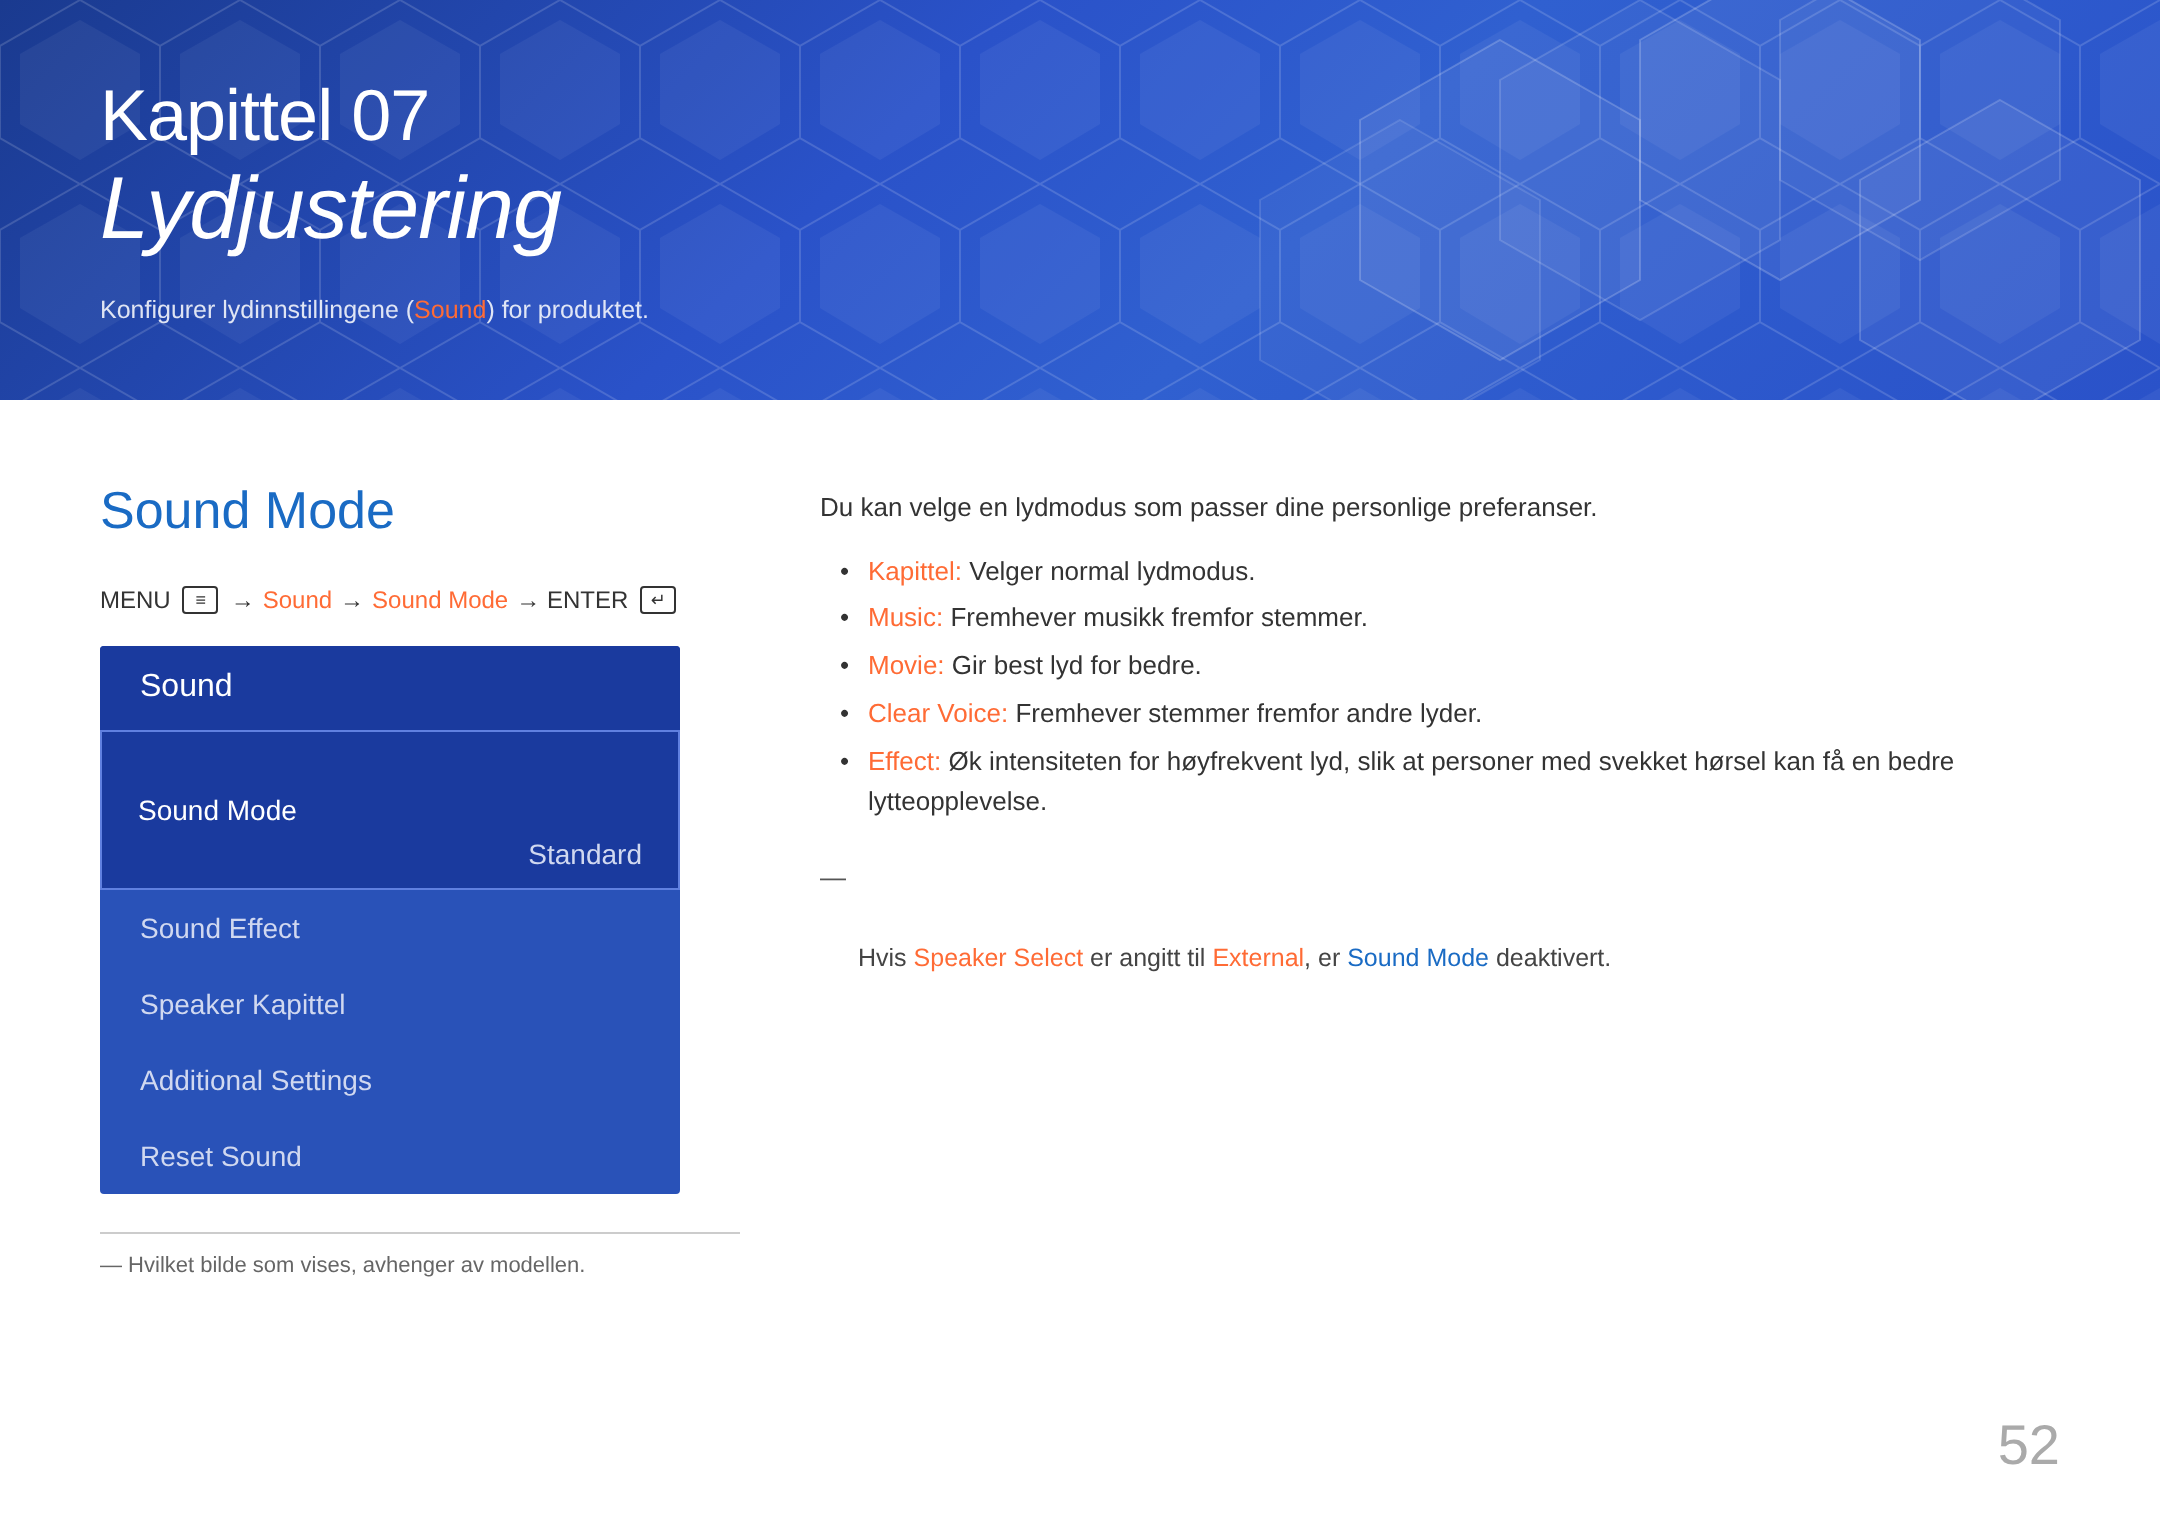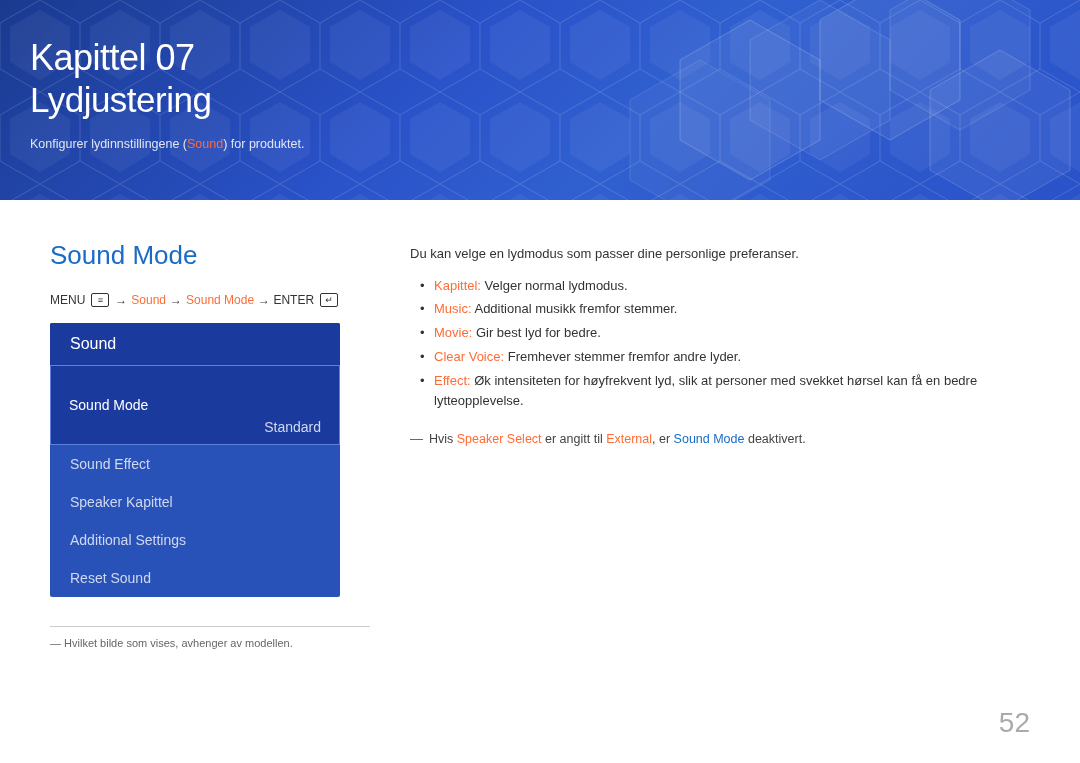--- a/index.html
+++ b/index.html
@@ -12,41 +12,42 @@
       position: relative;
     }
 
     
     .header-banner {
       width: 100%;
       height: 200px;
       background: linear-gradient(135deg, #1a3a8f 0%, #2a52c9 40%, #3060d0 60%, #2a52c9 100%);
       position: relative;
       overflow: hidden;
-      padding: 36px 30px;
+      padding: 36px 50px;
     }
 
     .header-title-chapter {
       font-size: 36px;
       font-weight: 300;
       color: #ffffff;
       line-height: 1.2;
       letter-spacing: -0.5px;
       position: relative;
       z-index: 2;
     }
 
     .header-title-main {
-      font-size: 35px;
+      font-size: 44px;
       font-weight: 300;
       color: #ffffff;
       line-height: 1.2;
       letter-spacing: -0.5px;
       position: relative;
       z-index: 2;
+      font-style: italic;
     }
 
     .header-subtitle {
       font-size: 12.5px;
       color: rgba(255,255,255,0.85);
       margin-top: 16px;
       position: relative;
       z-index: 2;
     }
 
@@ -120,21 +121,21 @@
       padding: 9px 18px;
     }
 
     .sound-menu-item .item-value {
       color: #d0d8f0;
       font-size: 14px;
       margin-top: 44px;
     }
 
     .footnote-image {
-      margin-top: 29px;
+      margin-top: 19px;
       font-size: 11px;
       color: #666;
       border-top: 1px solid #ccc;
       padding-top: 10px;
     }
 
     
     .right-column {
       flex: 1;
       padding-top: 4px;
@@ -183,20 +184,21 @@
     .note-dash {
       color: #555;
       font-size: 13px;
       margin-top: 1px;
     }
 
     .note-text {
       font-size: 12.5px;
       color: #444;
       line-height: 1.5;
+      margin-top: 40px;
     }
 
     .note-text .highlight {
       color: #ff6b35;
       font-weight: 500;
     }
 
     .note-text .highlight-blue {
       color: #1a6bc4;
       font-weight: 500;
@@ -292,21 +294,21 @@
   <div class="right-column">
     <p class="intro-text">Du kan velge en lydmodus som passer dine personlige preferanser.</p>
 
     <ul class="bullet-list">
       <li>
         <span class="highlight">Kapittel:</span>
         <span> Velger normal lydmodus.</span>
       </li>
       <li>
         <span class="highlight">Music:</span>
-        <span> Additional musikk fremfor stemmer.</span>
+        <span> Fremhever musikk fremfor stemmer.</span>
       </li>
       <li>
         <span class="highlight">Movie:</span>
         <span> Gir best lyd for bedre.</span>
       </li>
       <li>
         <span class="highlight">Clear Voice:</span>
         <span> Fremhever stemmer fremfor andre lyder.</span>
       </li>
       <li>

